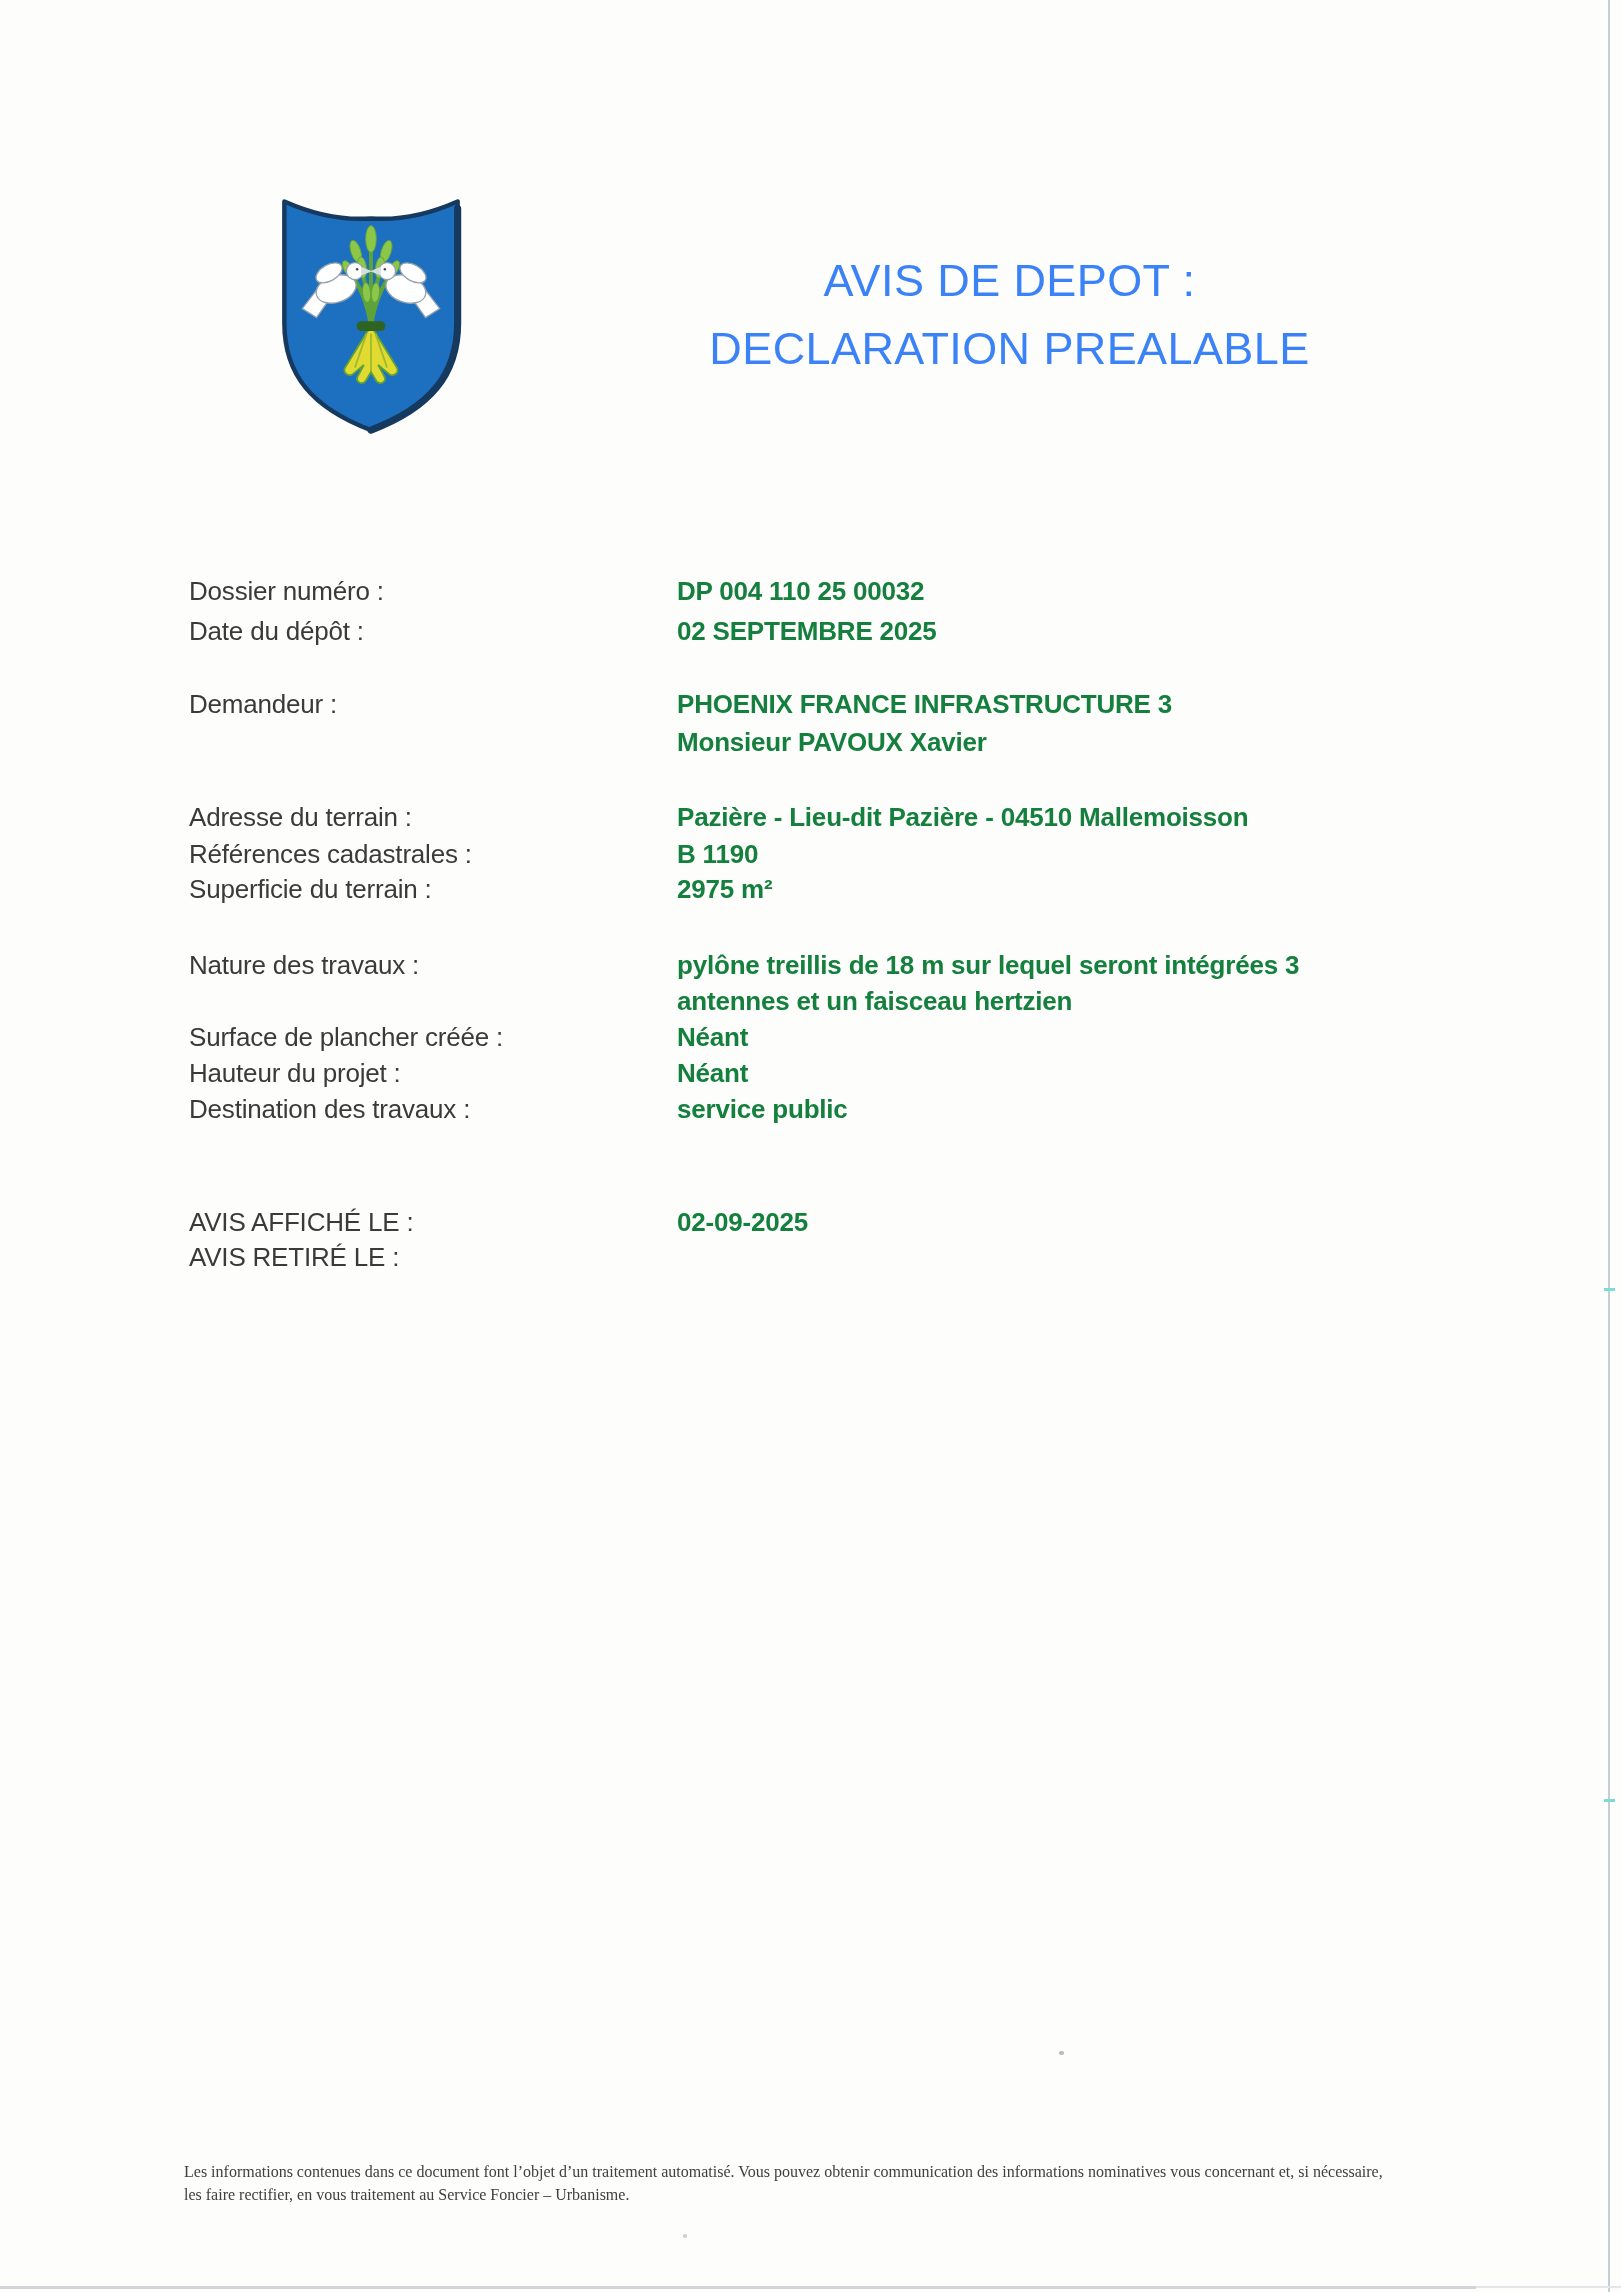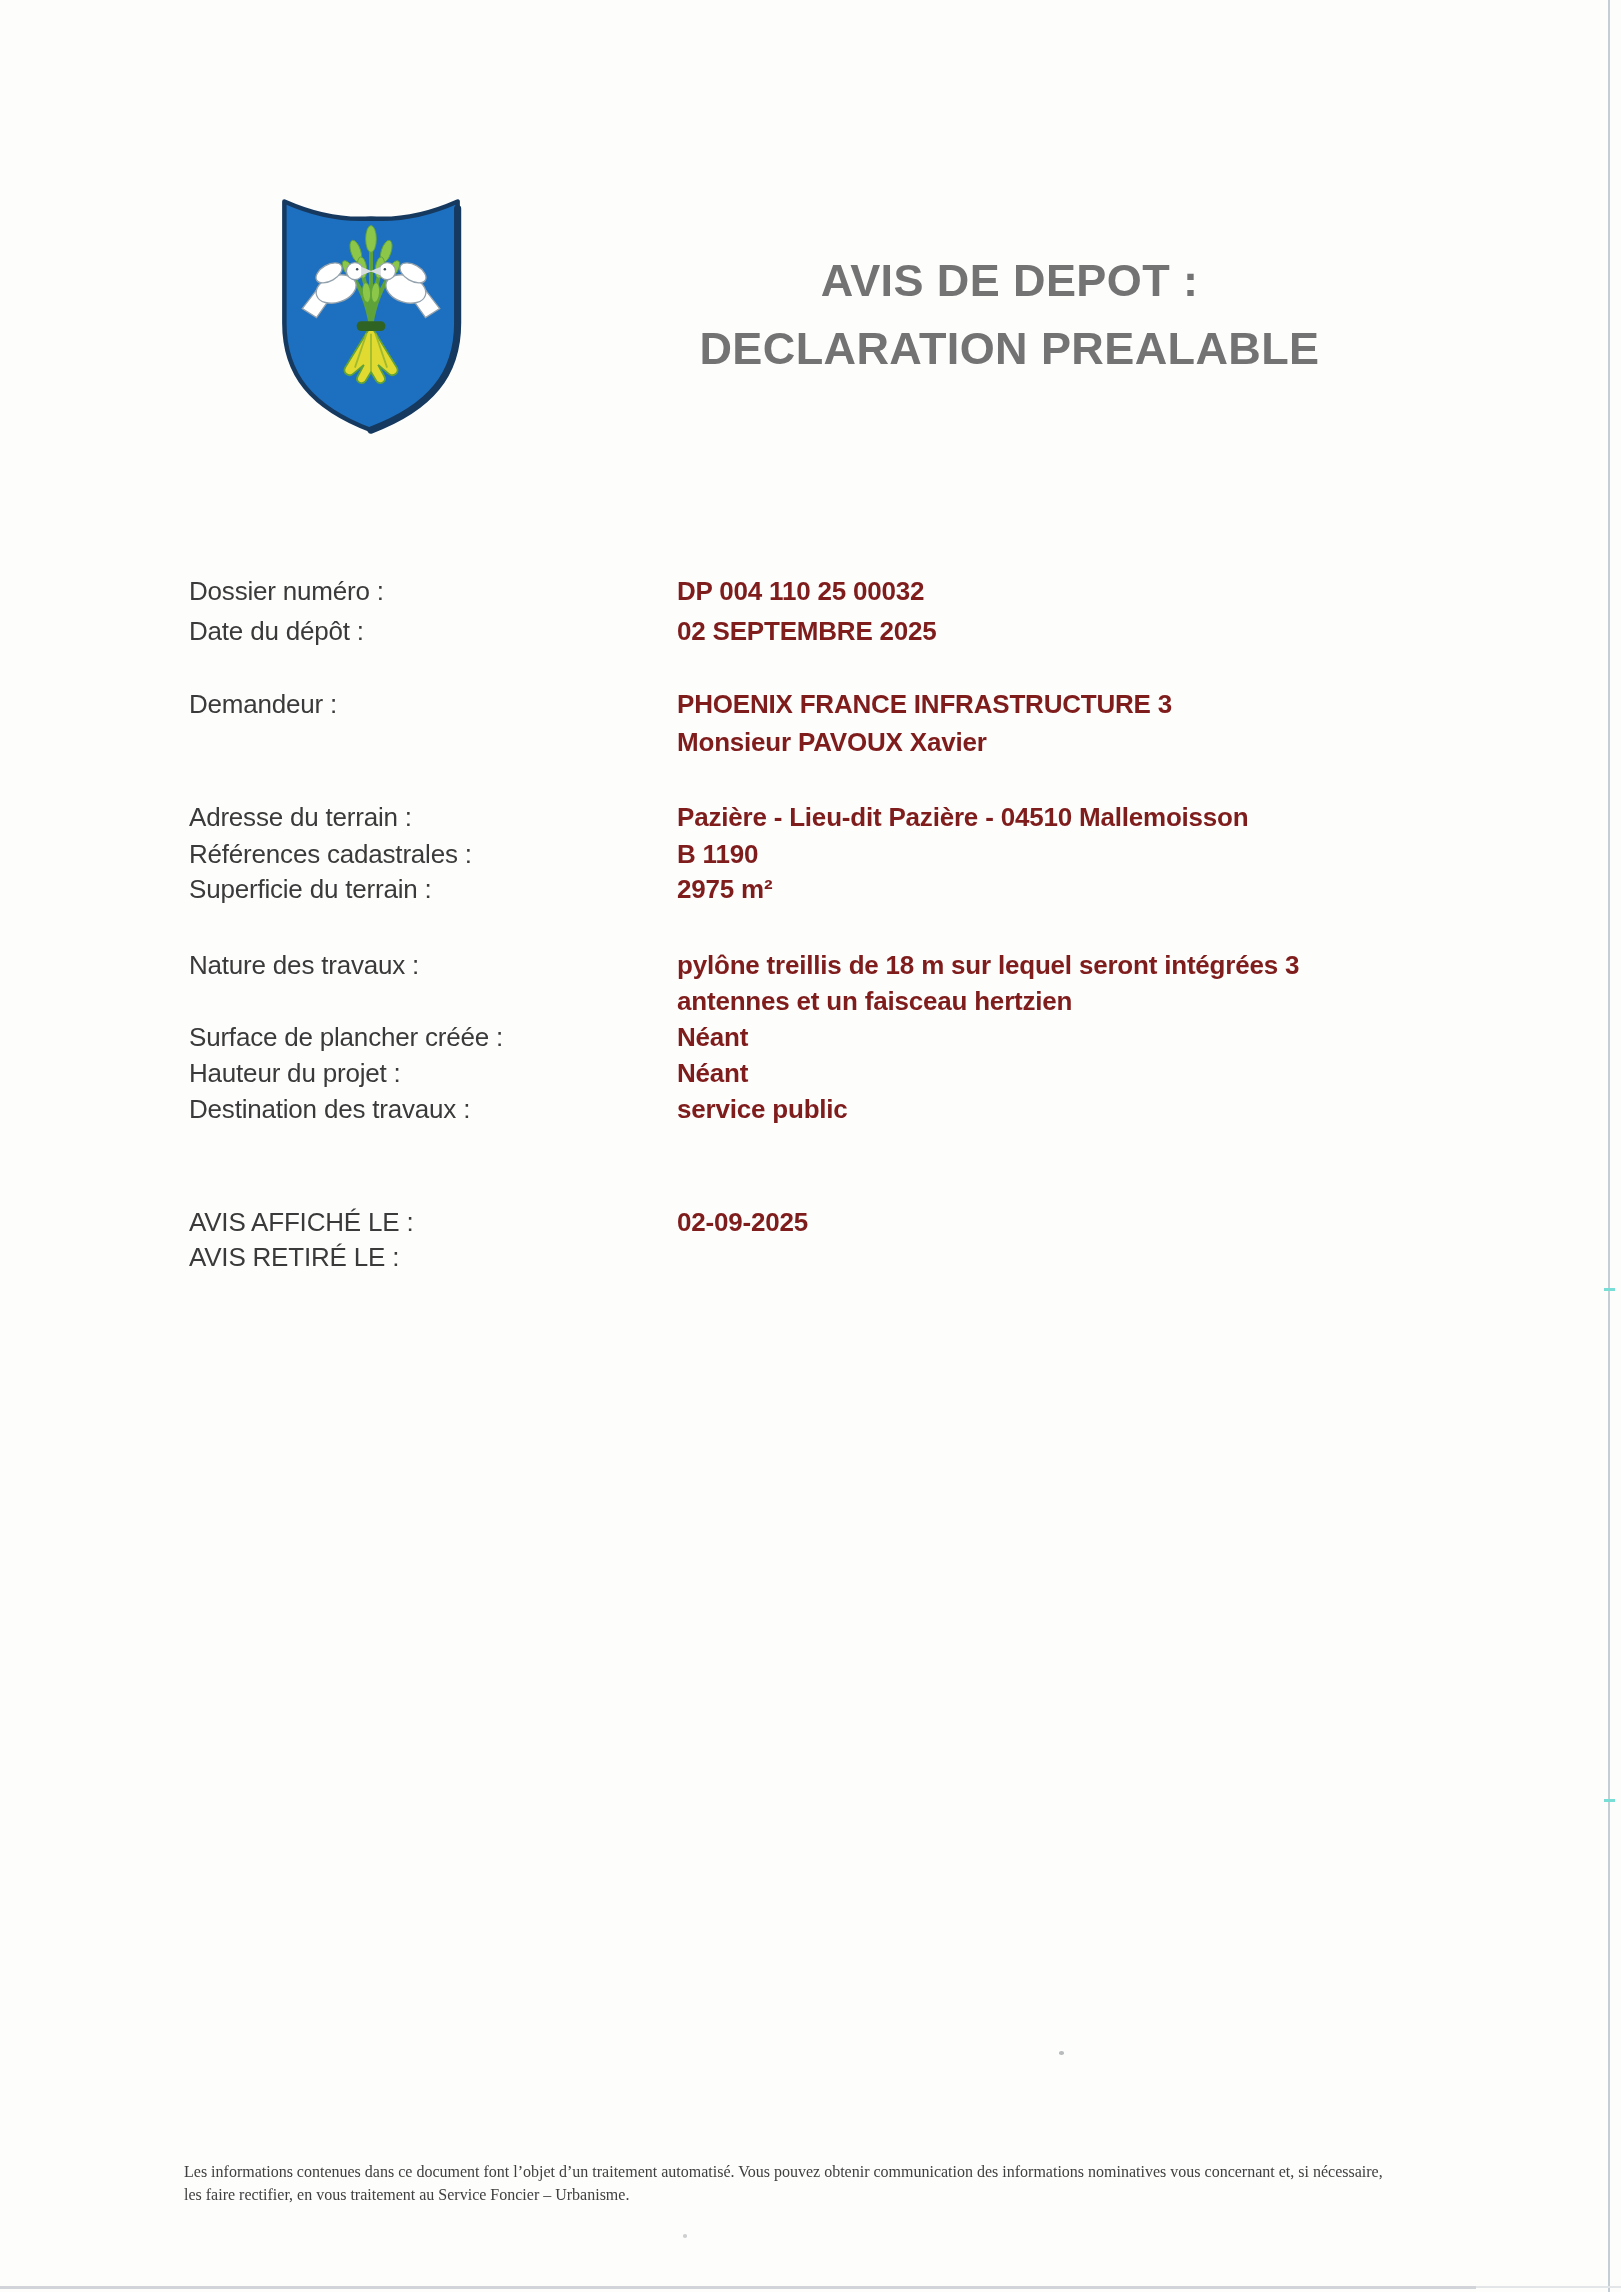--- a/index.html
+++ b/index.html
@@ -2,26 +2,26 @@
 <html style="font-size:14.3px"><head>
 <meta charset="utf-8">
 <style>
   html,body{margin:0;padding:0;background:#e9e9e9;}
   .page{
     position:relative;width:1621px;height:2293px;background:#fdfdfc;
     overflow:hidden;font-family:"Liberation Sans",sans-serif;
   }
   .title{
     position:absolute;left:398px;top:247px;width:1223px;text-align:center;
-    font-weight:bold;font-size:45px;line-height:68px;color:#737373;letter-spacing:0.4px;
+    font-weight:normal;font-size:45px;line-height:68px;color:#3b82f6;letter-spacing:0.4px;
   }
   .crest{position:absolute;left:279px;top:192px;width:184px;height:244px;}
   .row{position:absolute;left:5px;width:100%;height:36px;line-height:36px;white-space:nowrap;}
   .lbl{position:absolute;left:184px;font-size:26px;color:#3a3a3a;letter-spacing:-0.2px;}
-  .val{position:absolute;left:672px;font-size:26px;font-weight:bold;color:#7f1d1d;letter-spacing:-0.2px;}
+  .val{position:absolute;left:672px;font-size:26px;font-weight:bold;color:#15803d;letter-spacing:-0.2px;}
   .footer{
     position:absolute;left:184px;top:2160px;width:1254px;
     font-family:"Liberation Serif",serif;font-size:16px;line-height:23px;color:#404040;
   }
   
   .edge-line-right{position:absolute;left:1608px;top:0;width:1.8px;height:2293px;background:#c3ced5;}
   .edge-tick{position:absolute;left:1604px;width:10.7px;height:2.7px;background:#79ded5;}
   .edge-tick.t1{top:1288px;}
   .edge-tick.t2{top:1799px;}
   .bottom-line{position:absolute;left:0;top:2286px;width:1476px;height:2.7px;background:#c9ced2;opacity:.85;}

